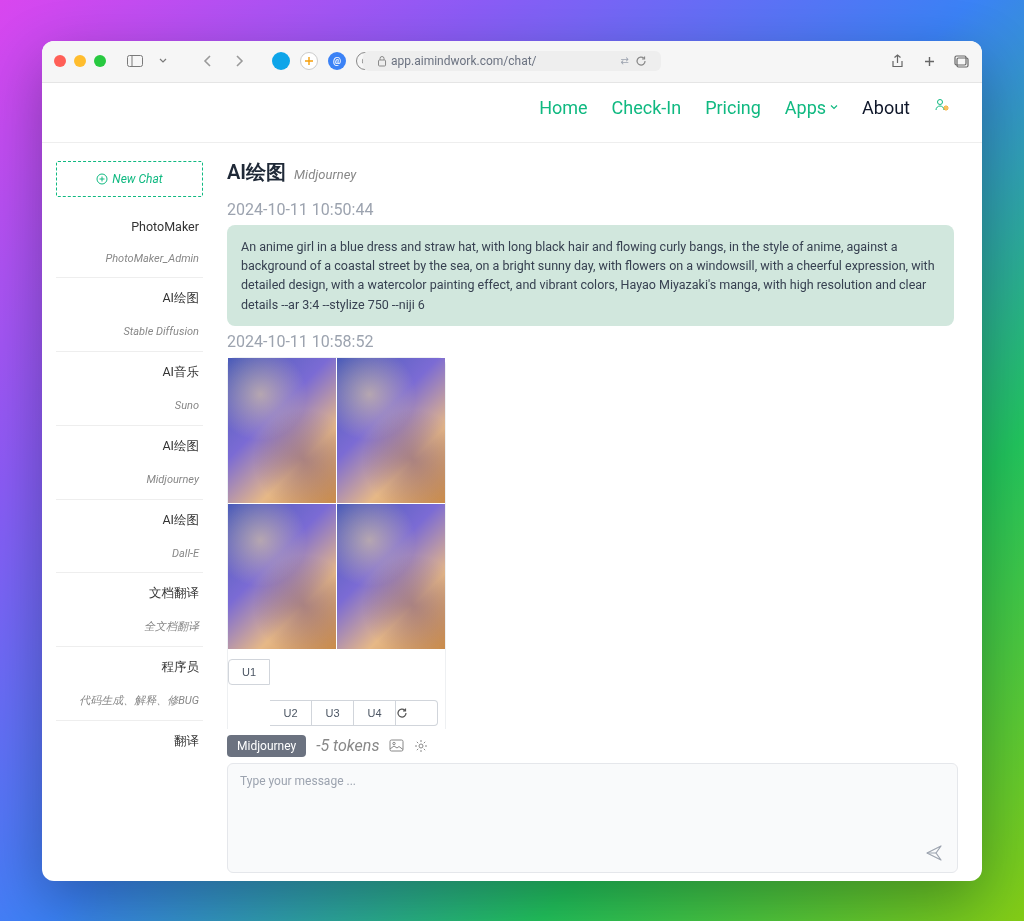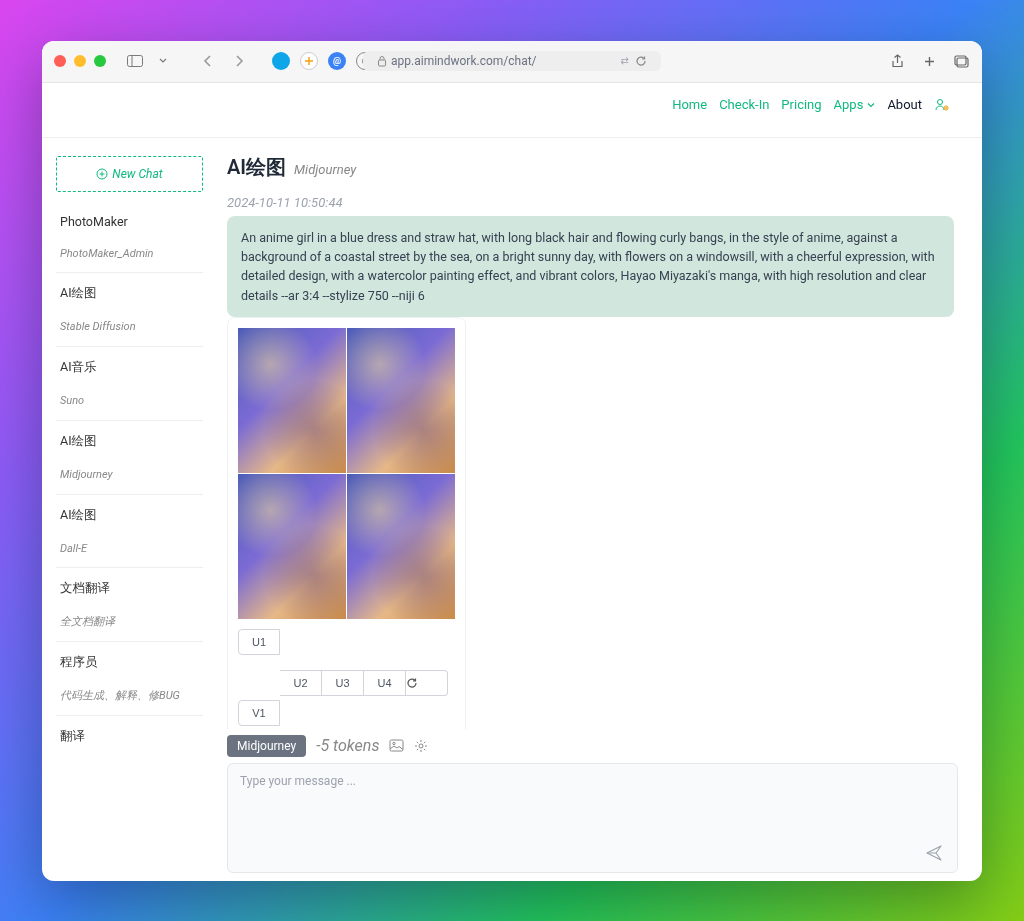--- a/index.html
+++ b/index.html
@@ -48,23 +48,23 @@
 .content {
   flex:1;
   display:flex;
   flex-direction:column;
   overflow:hidden;
 }
 .topnav {
   padding: 14px 32px 24px;
   display:flex;
   justify-content:flex-end;
-  gap:12px;
+  gap:24px;
   border-bottom:1px solid #eee;
-  font-size:13px;
+  font-size:18px;
 }
 .topnav a { color:#10b981; text-decoration:none; display:flex; align-items:center; gap:4px; }
 .topnav .about { color:#0f172a; }
 .main { flex:1; display:flex; overflow:hidden; padding: 0 0 0 0;}
 .sidebar {
   width:175px;
   padding:18px 14px;
   overflow-y:auto;
   font-size:12px;
 }
@@ -78,50 +78,50 @@
   font-style:italic;
   font-size:12px;
   display:flex;
   align-items:center;
   justify-content:center;
   gap:4px;
 }
 .side-item {
   padding:12px 4px;
   cursor:pointer;
+  text-align:right;
 }
 .side-item + .side-item { border-top:1px solid #eee; }
 .side-item .title { font-size:12.5px; color:#333; }
 .side-item .sub { font-size:11px; color:#888; font-style:italic; margin-top:18px; line-height:1.25;}
 .side-item.active .title { color:#10b981; font-weight:500; }
 .chat {
   flex:1;
   display:flex;
   flex-direction:column;
   padding:16px 24px 8px 10px;
   overflow:hidden;
 }
 .chat-head { display:flex; align-items:baseline; gap:8px; margin-bottom:8px; }
 .chat-head h1 { font-size:20px; font-weight:600; color:#1f2937; }
 .chat-head .sub { font-size:13px; color:#888; font-style:italic; }
 .msgs { flex:1; overflow-y:auto; padding-right:4px; }
-.ts { font-size:13px; color:#9ca3af; margin:6px 0;font-style:italic; }
+.ts { font-size:16px; color:#9ca3af; margin:6px 0; }
 .bubble-user {
   background:#d1e7dd;
   border-radius:8px;
   padding:12px 14px;
   font-size:12.5px;
   color:#374151;
   line-height:1.55;
 }
 .bubble-bot {
   background:#fff;
   border:1px solid #eef0f2;
   border-radius:8px;
-  padding:10px;
   display:inline-block;
 }
 .imggrid {
   display:grid;
   grid-template-columns:repeat(2, 108px);
   grid-template-rows:repeat(2, 145px);
   gap:1px;
 }
 .tile {
   background:linear-gradient(135deg,#4a5bb8 0%, #7b6bd4 40%, #e6b887 70%, #c88a4a 100%);
@@ -331,20 +331,21 @@
       <div class="chat">
         <div class="chat-head">
           <h1>AI绘图</h1>
           <span class="sub">Midjourney</span>
         </div>
 
         <div class="msgs">
           <div class="ts">2024-10-11 10:50:44</div>
           <div class="bubble-user">An anime girl in a blue dress and straw hat, with long black hair and flowing curly bangs, in the style of anime, against a background of a coastal street by the sea, on a bright sunny day, with flowers on a windowsill, with a cheerful expression, with detailed design, with a watercolor painting effect, and vibrant colors, Hayao Miyazaki's manga, with high resolution and clear details --ar 3:4 --stylize 750 --niji 6</div>
 
+          <div class="ts">2024-10-11 10:58:52</div>
           <div class="bubble-bot">
             <div class="imggrid">
               <div class="tile"></div>
               <div class="tile"></div>
               <div class="tile"></div>
               <div class="tile"></div>
             </div>
             <div class="btnrow">
               <button>U1</button>
               <button>U2</button>

